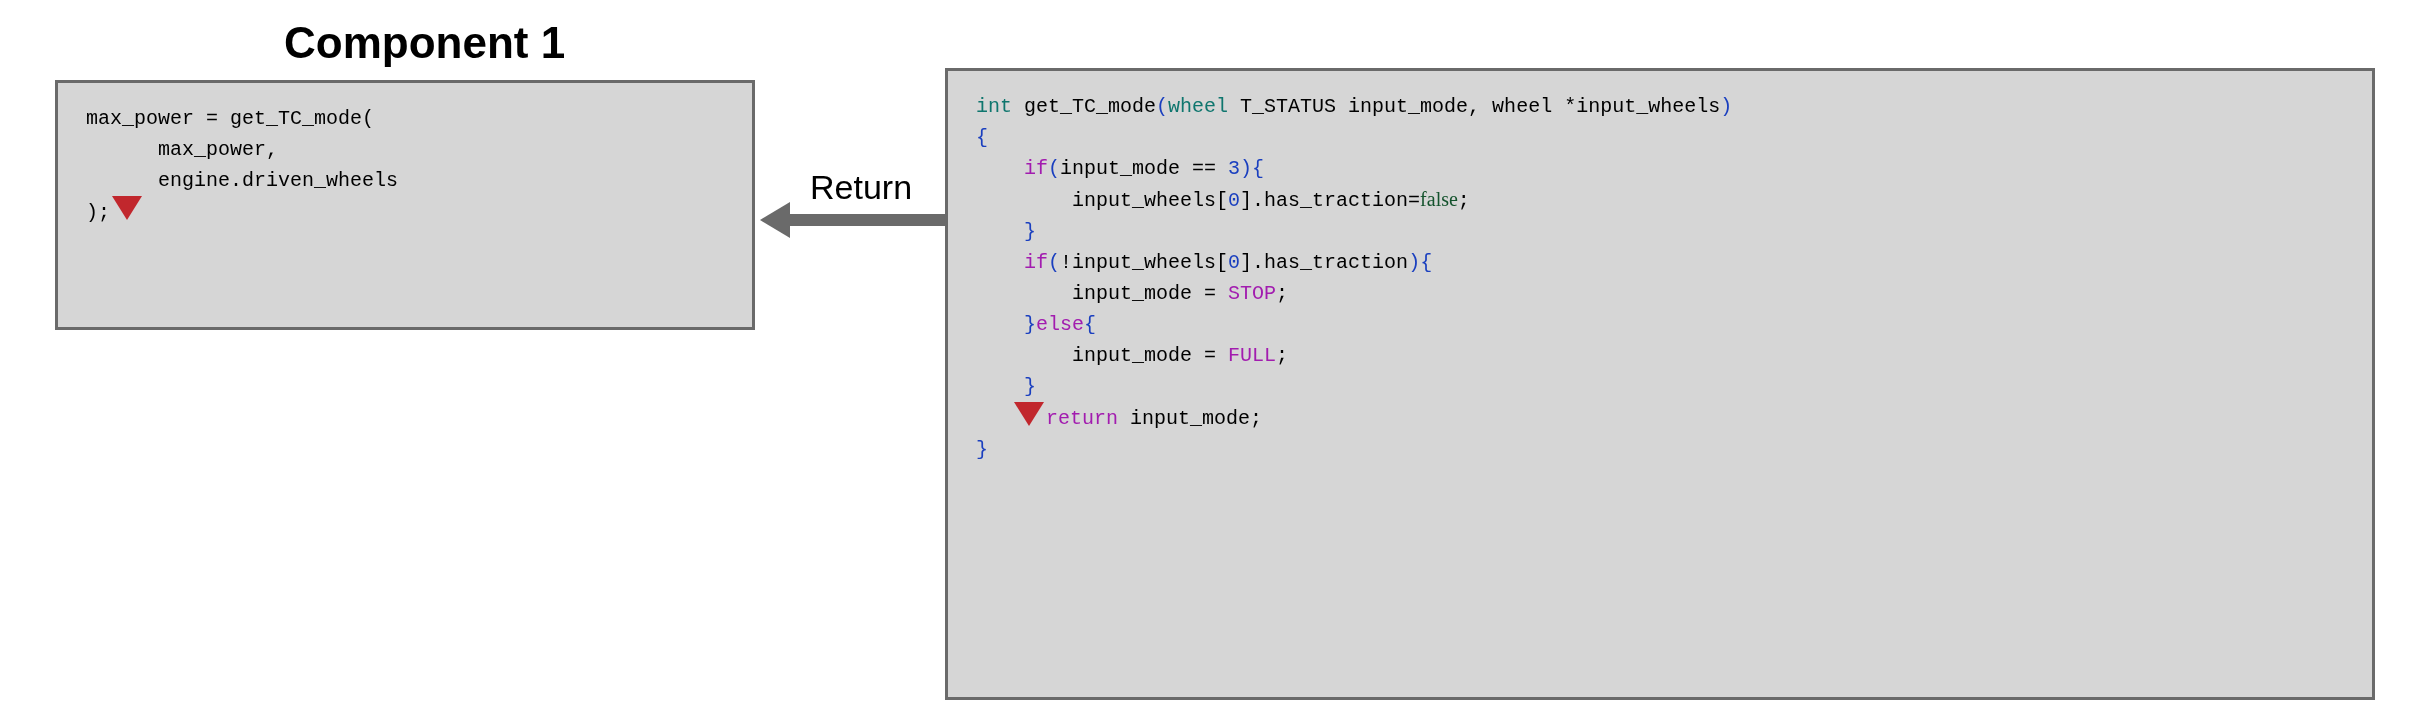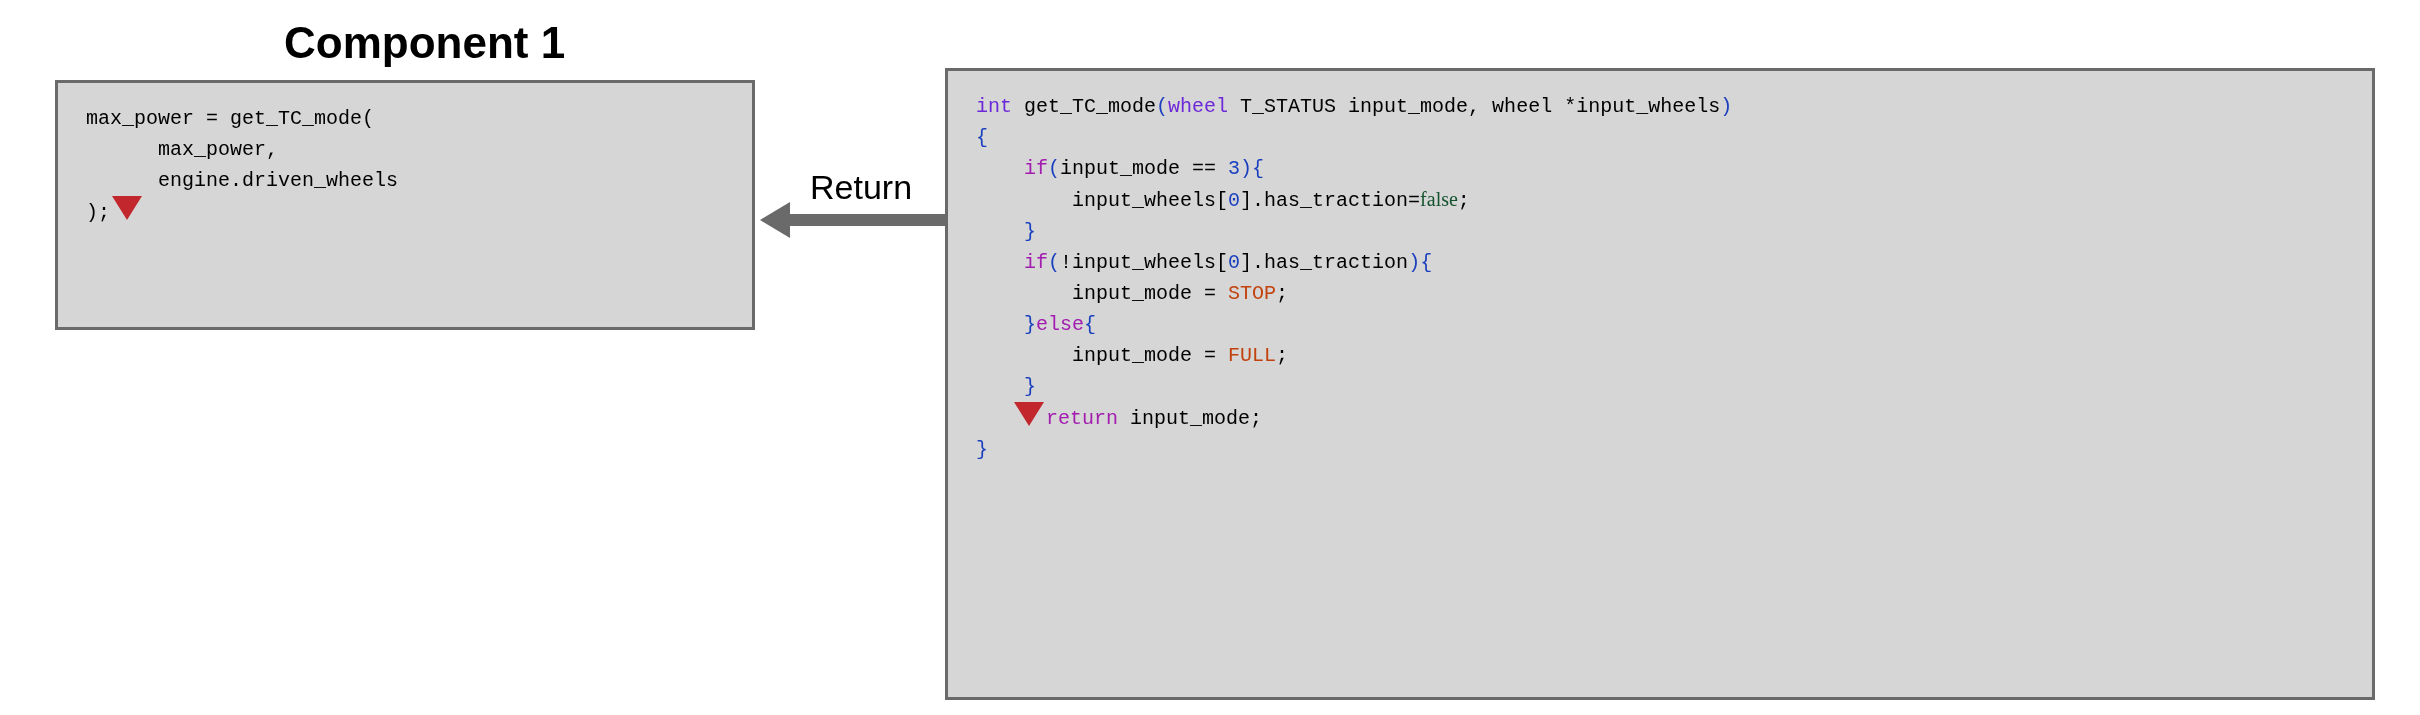--- a/index.html
+++ b/index.html
@@ -27,26 +27,26 @@
     box-sizing: border-box;
   }
   .code {
     font-family: "Courier New", Courier, monospace;
     font-size: 20px;
     line-height: 1.55;
     white-space: pre;
     color: #000;
     position: relative;
   }
-  .kw-type  { color: #6d28d9; }   
+  .kw-type  { color: #0f766e; }   
   .kw-flow  { color: #a21caf; }   
   .kw-const { color: #14532d; font-family: Liberation Serif, serif; }
   .brace    { color: #1a3fbf; }
   .num      { color: #1a3fbf; }
-  .enumv    { color: #c2410c; }
+  .enumv    { color: #a21caf; }
   .punct    { color: #1a3fbf; }
 
   
   .arrow {
     position: absolute;
   }
   .arrow-shaft {
     position: absolute;
     background: #6a6a6a;
   }

